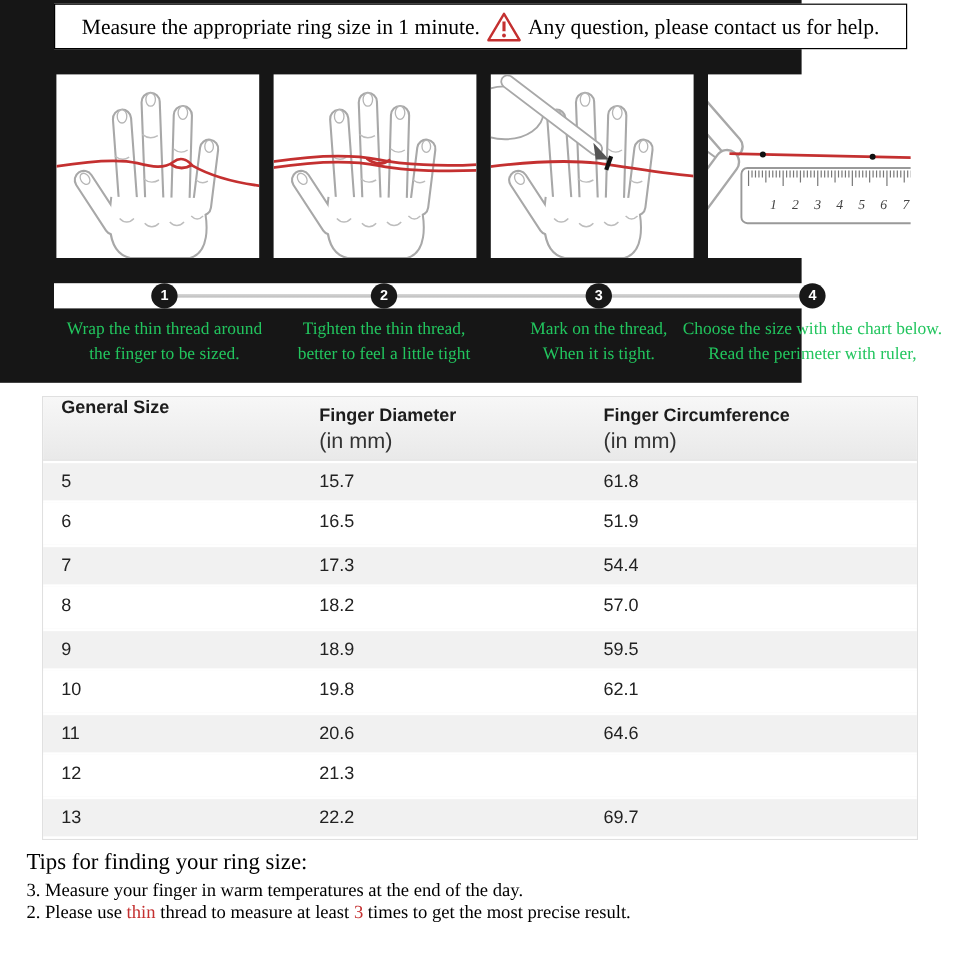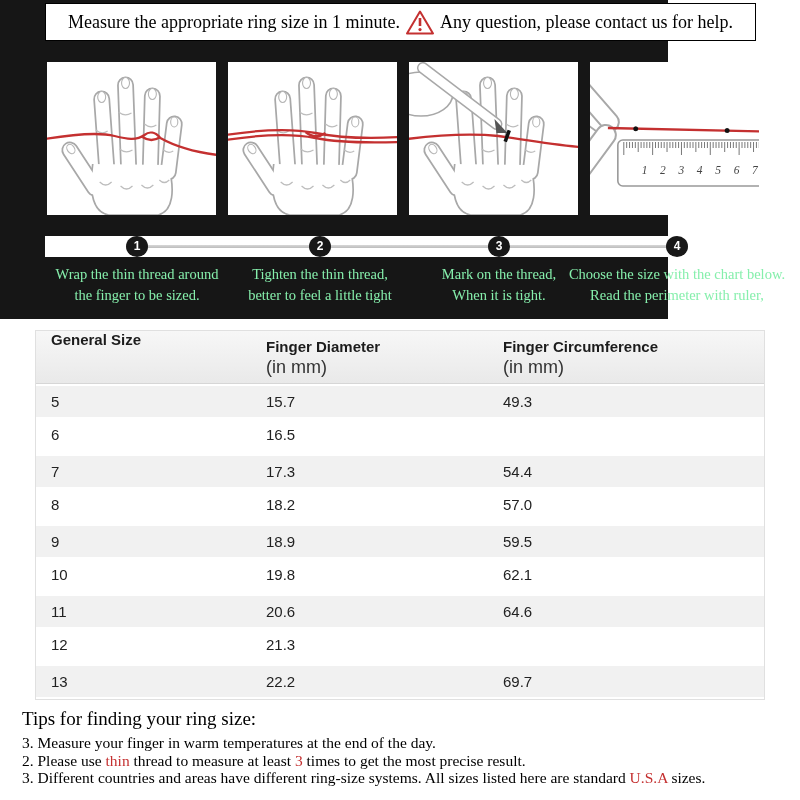--- a/index.html
+++ b/index.html
@@ -32,21 +32,21 @@
                background:linear-gradient(#d7d7d7,#bdbdbd); }
   .step-circle {
     position:absolute; top:0; width:22px; height:21px; border-radius:50%;
     background:#181818; color:#fff; text-align:center; line-height:21px;
     font-family:"Liberation Sans", sans-serif; font-size:12px; font-weight:bold;
   }
   .c1{left:81px} .c2{left:264px} .c3{left:443px} .c4{left:621px}
 
   .caption {
     position:absolute; top:264px; transform:translateX(-50%);
-    color:#86efac; font-size:14.5px; line-height:21px; text-align:center; white-space:nowrap;
+    color:#22c55e; font-size:14.5px; line-height:21px; text-align:center; white-space:nowrap;
   }
   .cap1{left:137px} .cap2{left:320px} .cap3{left:499px} .cap4{left:677px}
 
   
   .size-table {
     position:absolute; left:35px; top:330px; width:730px;
     font-family:"Liberation Sans", sans-serif;
     border:1px solid #e0e0e0; box-sizing:border-box;
   }
   .grid { display:grid; grid-template-columns:215px 237px 1fr; }
@@ -343,25 +343,26 @@
       </div>
       <div class="hcell">
         <div class="hlabel">Finger Circumference</div>
         <div class="hsub">(in mm)</div>
       </div>
     </div>
     <div>
         <div class="grid trow odd">
           <div class="tcell">5</div>
           <div class="tcell">15.7</div>
-          <div class="tcell">49.3</div>
+          <div class="tcell">61.8</div>
         </div>
         <div class="grid trow even">
           <div class="tcell">6</div>
           <div class="tcell">16.5</div>
+          <div class="tcell">51.9</div>
         </div>
         <div class="grid trow odd">
           <div class="tcell">7</div>
           <div class="tcell">17.3</div>
           <div class="tcell">54.4</div>
         </div>
         <div class="grid trow even">
           <div class="tcell">8</div>
           <div class="tcell">18.2</div>
           <div class="tcell">57.0</div>
@@ -391,17 +392,16 @@
           <div class="tcell">69.7</div>
         </div>
       </div>
   </div>
 
   <div class="tips">
     <div class="tips-heading">Tips for finding your ring size:</div>
     <div>
         <div class="tip-line"><span>3. Measure your finger in warm temperatures at the end of the day.</span></div>
         <div class="tip-line"><span>2. Please use </span><span class="red">thin</span><span> thread to measure at least </span><span class="red">3</span><span> times to get the most precise result.</span></div>
-        <div class="tip-line"><span>3. Different countries and areas have different ring-size systems. All sizes listed here are standard </span><span class="red">U.S.A</span><span> sizes.</span></div>
       </div>
   </div>
 
 </div>
 
 </body></html>

